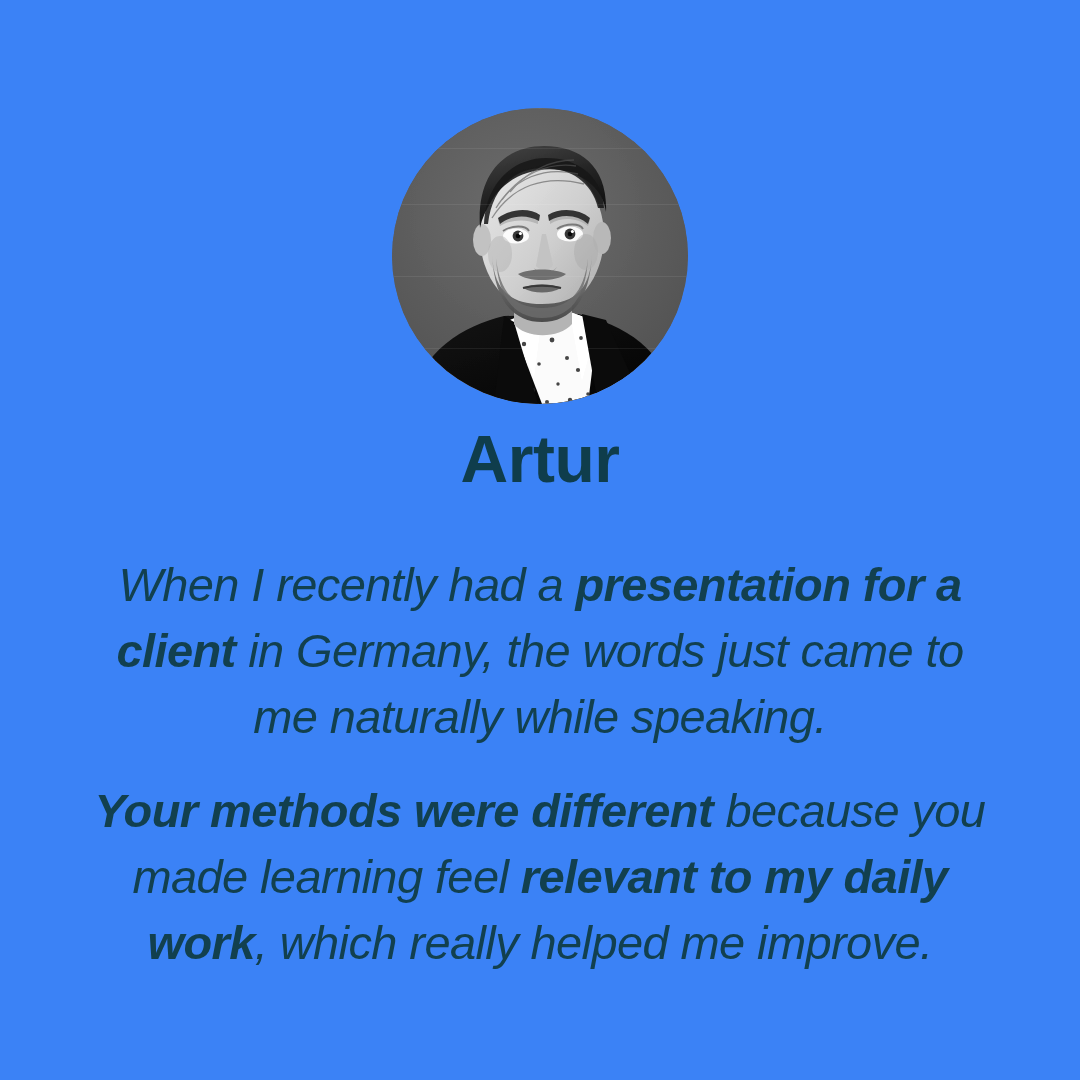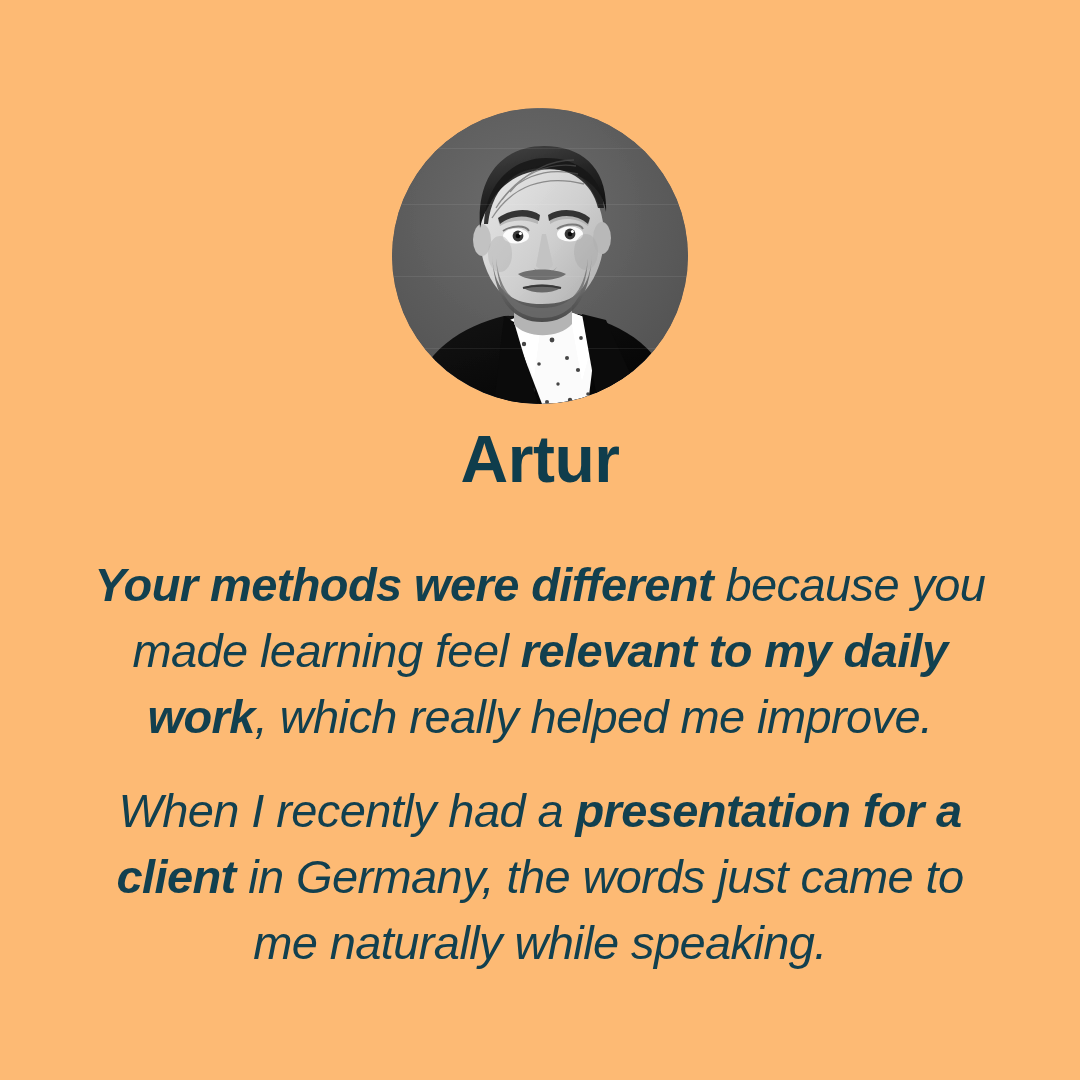--- a/index.html
+++ b/index.html
@@ -15,21 +15,21 @@
   }
 
   .card {
     position: relative;
     width: 1080px;
     height: 1080px;
     box-sizing: border-box;
     display: flex;
     flex-direction: column;
     align-items: center;
-    background: #fdba74;
+    background: #3b82f6;
   }
 
   
   .avatar-wrap {
     position: absolute;
     left: 392px;
     top: 108px;
     width: 296px;
     height: 296px;
   }
@@ -218,17 +218,17 @@
             <rect x="0" y="240" width="296" height="1"></rect>
           </g>
         </g>
       </svg>
     </div>
   </div>
 
   <div class="name">Artur</div>
 
   <div class="quote">
+    <p><span>When I recently had a </span><b>presentation for a client</b><span> in Germany, the words just came to me naturally while speaking.</span></p>
     <p><b>Your methods were different</b><span> because you made learning feel </span><b>relevant to my daily work</b><span>, which really helped me improve.</span></p>
-    <p><span>When I recently had a </span><b>presentation for a client</b><span> in Germany, the words just came to me naturally while speaking.</span></p>
   </div>
 
 </div>
 
 </body></html>

